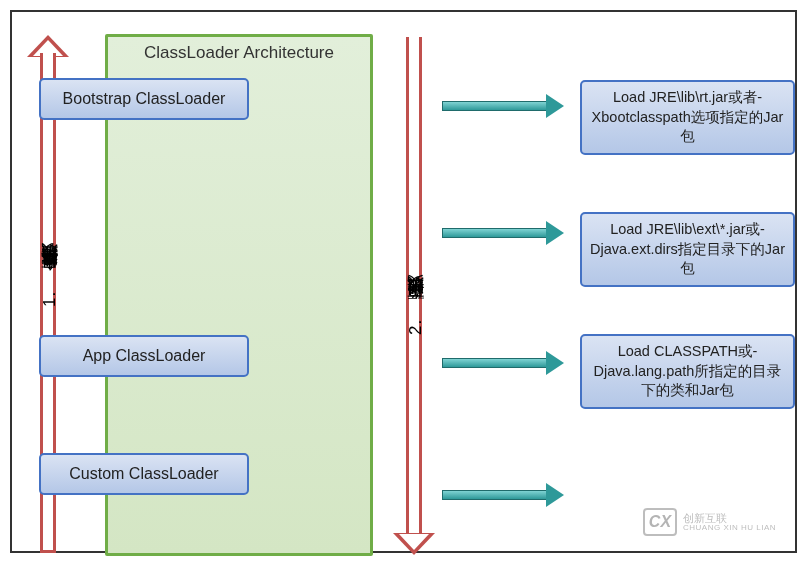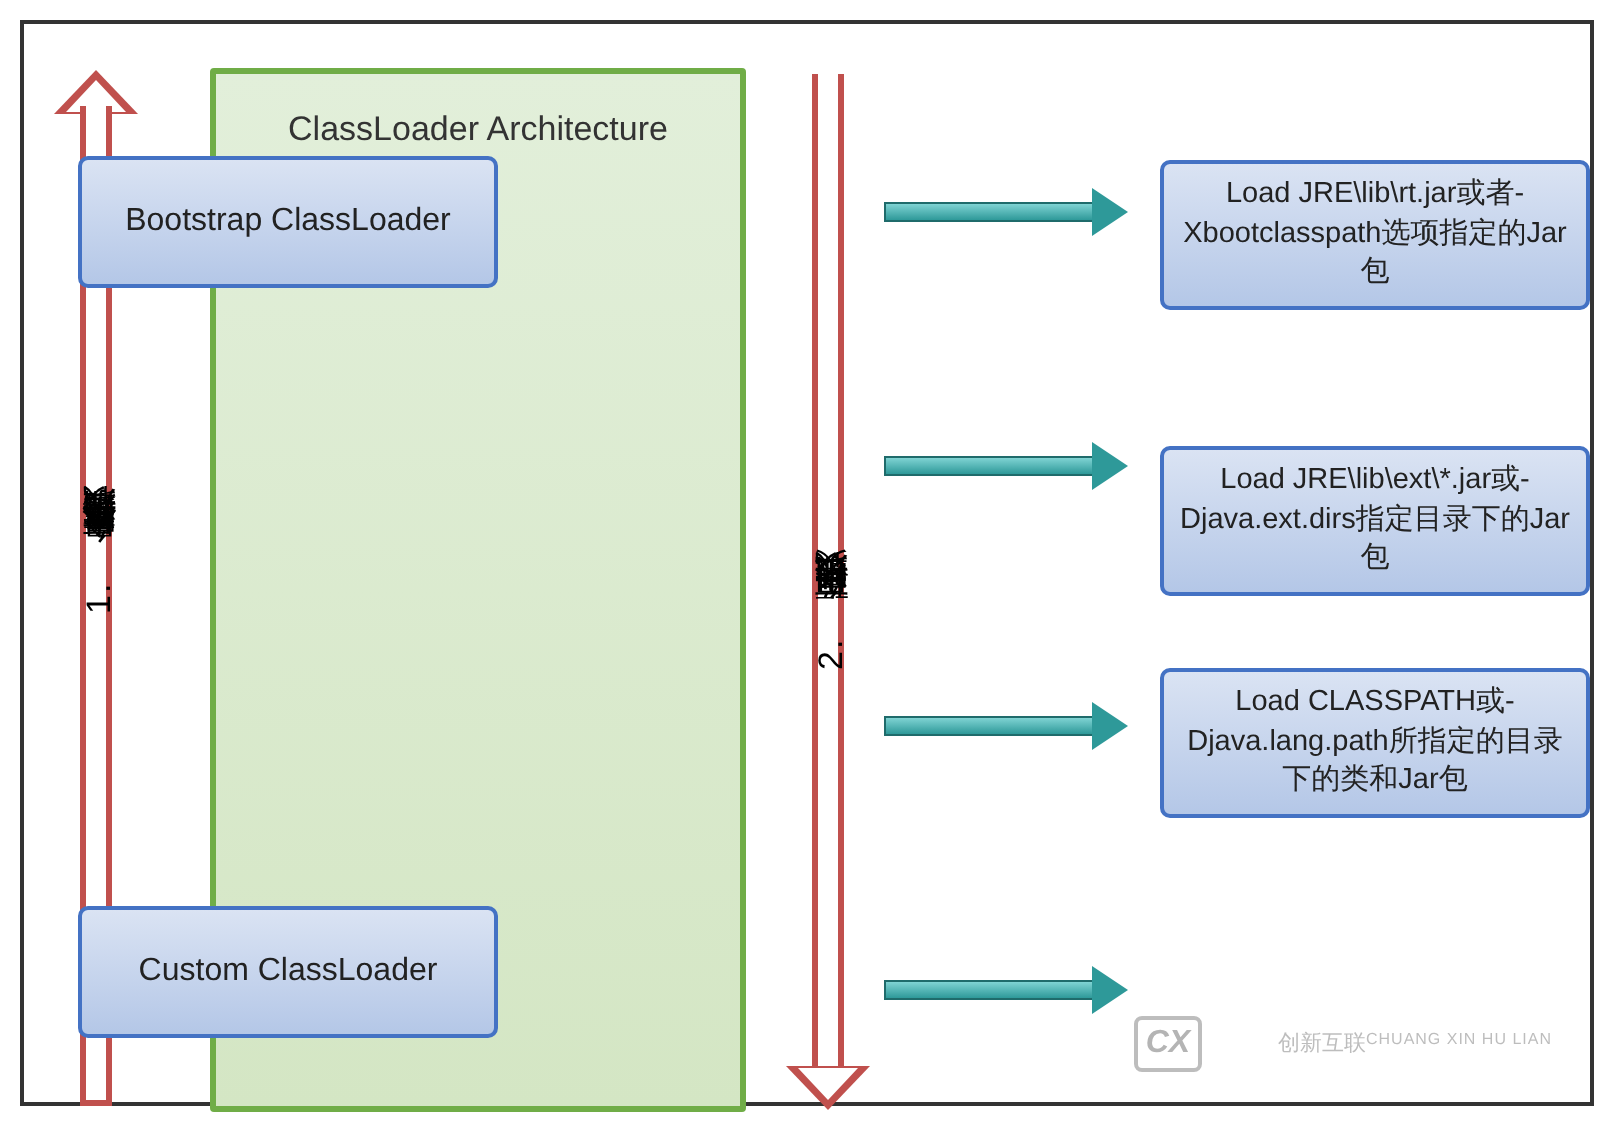--- a/index.html
+++ b/index.html
@@ -14,50 +14,53 @@
     .arrow-up .lbl { position: absolute; left: 8px; top: 95px; width: 20px; height: 320px; font-size: 17px; color: #000; writing-mode: vertical-rl; transform: rotate(180deg); text-align: center; letter-spacing: 1px; }
 
     .arrow-down { position: absolute; left: 382px; top: 23px; width: 40px; height: 520px; }
     .arrow-down .shaft { position: absolute; left: 12px; top: 2px; width: 16px; height: 500px; border: 3px solid #C0504D; background: #fff; border-top: none; border-bottom: none; }
     .arrow-down .head { position: absolute; left: -1px; bottom: 0; width: 0; height: 0; border-left: 21px solid transparent; border-right: 21px solid transparent; border-top: 22px solid #C0504D; }
     .arrow-down .head:after { content: ''; position: absolute; left: -15px; top: -21px; width: 0; height: 0; border-left: 15px solid transparent; border-right: 15px solid transparent; border-top: 16px solid #fff; }
     .arrow-down .base { position: absolute; left: 12px; top: 2px; width: 16px; height: 3px; background: #C0504D; }
     .arrow-down .lbl { position: absolute; left: 10px; top: 170px; width: 20px; height: 230px; font-size: 17px; color: #000; writing-mode: vertical-rl; transform: rotate(180deg); text-align: center; letter-spacing: 1px; }
 
     .container { position: absolute; left: 93px; top: 22px; width: 268px; height: 522px; border: 3px solid #70AD47; background: linear-gradient(to bottom, #E2EFDA, #D4E6C4); border-radius: 2px; }
-    .container .title { text-align: center; font-size: 17px; color: #333; padding-top: 18px; }
-    .loader-box { position: absolute; width: 210px; height: 66px; left: 27px; border: 2px solid #4472C4; border-radius: 5px; background: linear-gradient(to bottom, #DAE3F3, #B4C7E7); display: flex; align-items: center; justify-content: center; font-size: 16px; color: #222; }
+    .container .title { text-align: center; font-size: 17px; color: #333; padding-top: 6px; }
+    .loader-box { position: absolute; width: 210px; height: 42px; left: 27px; border: 2px solid #4472C4; border-radius: 5px; background: linear-gradient(to bottom, #DAE3F3, #B4C7E7); display: flex; align-items: center; justify-content: center; font-size: 16px; color: #222; }
     .desc-box { position: absolute; width: 215px; height: 75px; left: 568px; border: 2px solid #4472C4; border-radius: 5px; background: linear-gradient(to bottom, #DAE3F3, #B4C7E7); display: flex; align-items: center; justify-content: center; font-size: 14.5px; color: #222; text-align: center; padding: 20px 6px; line-height: 1.35; }
 
     .harrow { position: absolute; width: 120px; height: 16px; left: 430px; }
     .harrow .hshaft { position: absolute; left: 0; top: 3px; width: 104px; height: 10px; background: linear-gradient(to bottom, #7FD3D3, #2E9999); border: 1px solid #1F6B6B; border-right: none; }
     .harrow .hhead { position: absolute; right: -2px; top: -4px; width: 0; height: 0; border-left: 18px solid #2E9999; border-top: 12px solid transparent; border-bottom: 12px solid transparent; }
 
     .watermark { position: absolute; right: 19px; bottom: 15px; display: flex; align-items: center; gap: 6px; opacity: 0.55; }
     .watermark .xc { width: 34px; height: 28px; border: 2px solid #888; border-radius: 4px; display: flex; align-items: center; justify-content: center; font-size: 16px; font-weight: bold; color: #777; font-style: italic; }
-    .watermark .txt { display: flex; flex-direction: row; font-size: 11px; color: #888; line-height: 1.1; margin-left: 32px; }
+    .watermark .txt { display: flex; flex-direction: column; font-size: 11px; color: #888; line-height: 1.1; }
   </style>
 </head>
 <body>
 
 <div class="frame">
 
   <div class="arrow-up">
     <div class="head"></div>
     <div class="shaft"></div>
     <div class="base"></div>
     <div class="lbl">1. 自底向上检查类是否已经加载</div>
   </div>
 
   <div class="container">
     <div class="title">ClassLoader Architecture</div>
   </div>
 
   <div class="loader-box" style="top:66px">
       <span>Bootstrap ClassLoader</span>
+    </div>
+  <div class="loader-box" style="top:323px">
+      <span>App ClassLoader</span>
     </div>
   <div class="loader-box" style="top:441px">
       <span>Custom ClassLoader</span>
     </div>
 
   <div class="arrow-down">
     <div class="base"></div>
     <div class="shaft"></div>
     <div class="head"></div>
     <div class="lbl">2. 自顶向下尝试加载类</div>
@@ -76,21 +79,21 @@
       <div class="hhead"></div>
     </div>
   <div class="harrow" style="top:475px">
       <div class="hshaft"></div>
       <div class="hhead"></div>
     </div>
 
   <div class="desc-box" style="top:68px">
       <span>Load JRE\lib\rt.jar或者-Xbootclasspath选项指定的Jar包</span>
     </div>
-  <div class="desc-box" style="top:211px">
+  <div class="desc-box" style="top:200px">
       <span>Load JRE\lib\ext\*.jar或-Djava.ext.dirs指定目录下的Jar包</span>
     </div>
   <div class="desc-box" style="top:322px">
       <span>Load CLASSPATH或-Djava.lang.path所指定的目录下的类和Jar包</span>
     </div>
 
   <div class="watermark">
     <div class="xc">CX</div>
     <div class="txt">
       <span>创新互联</span>

